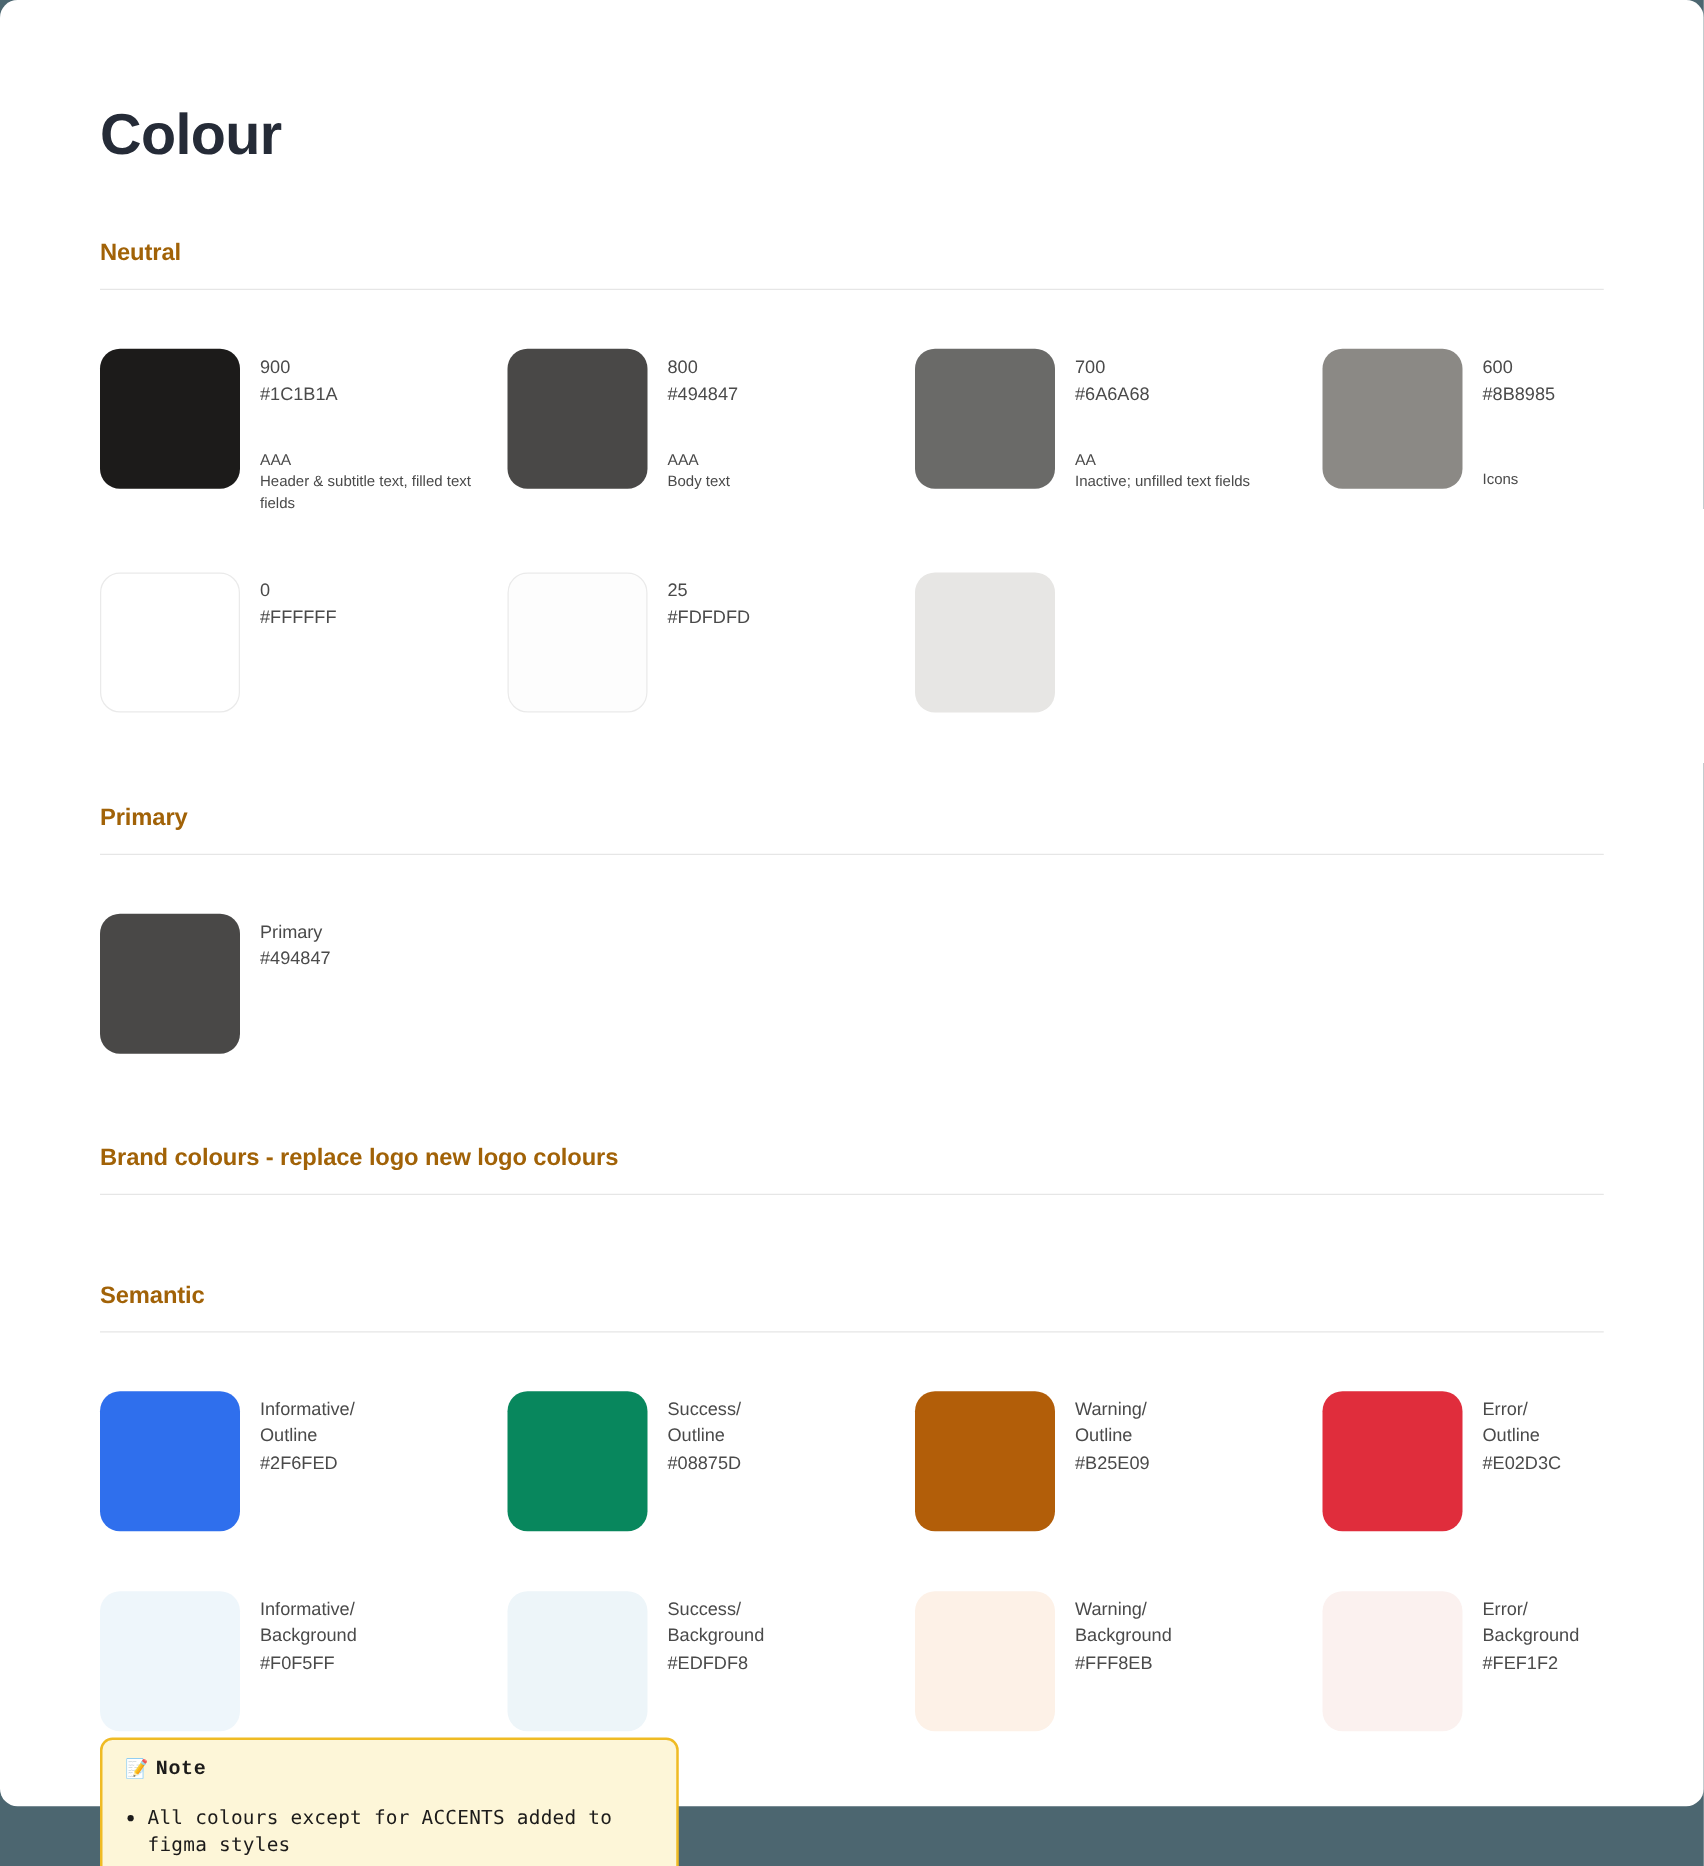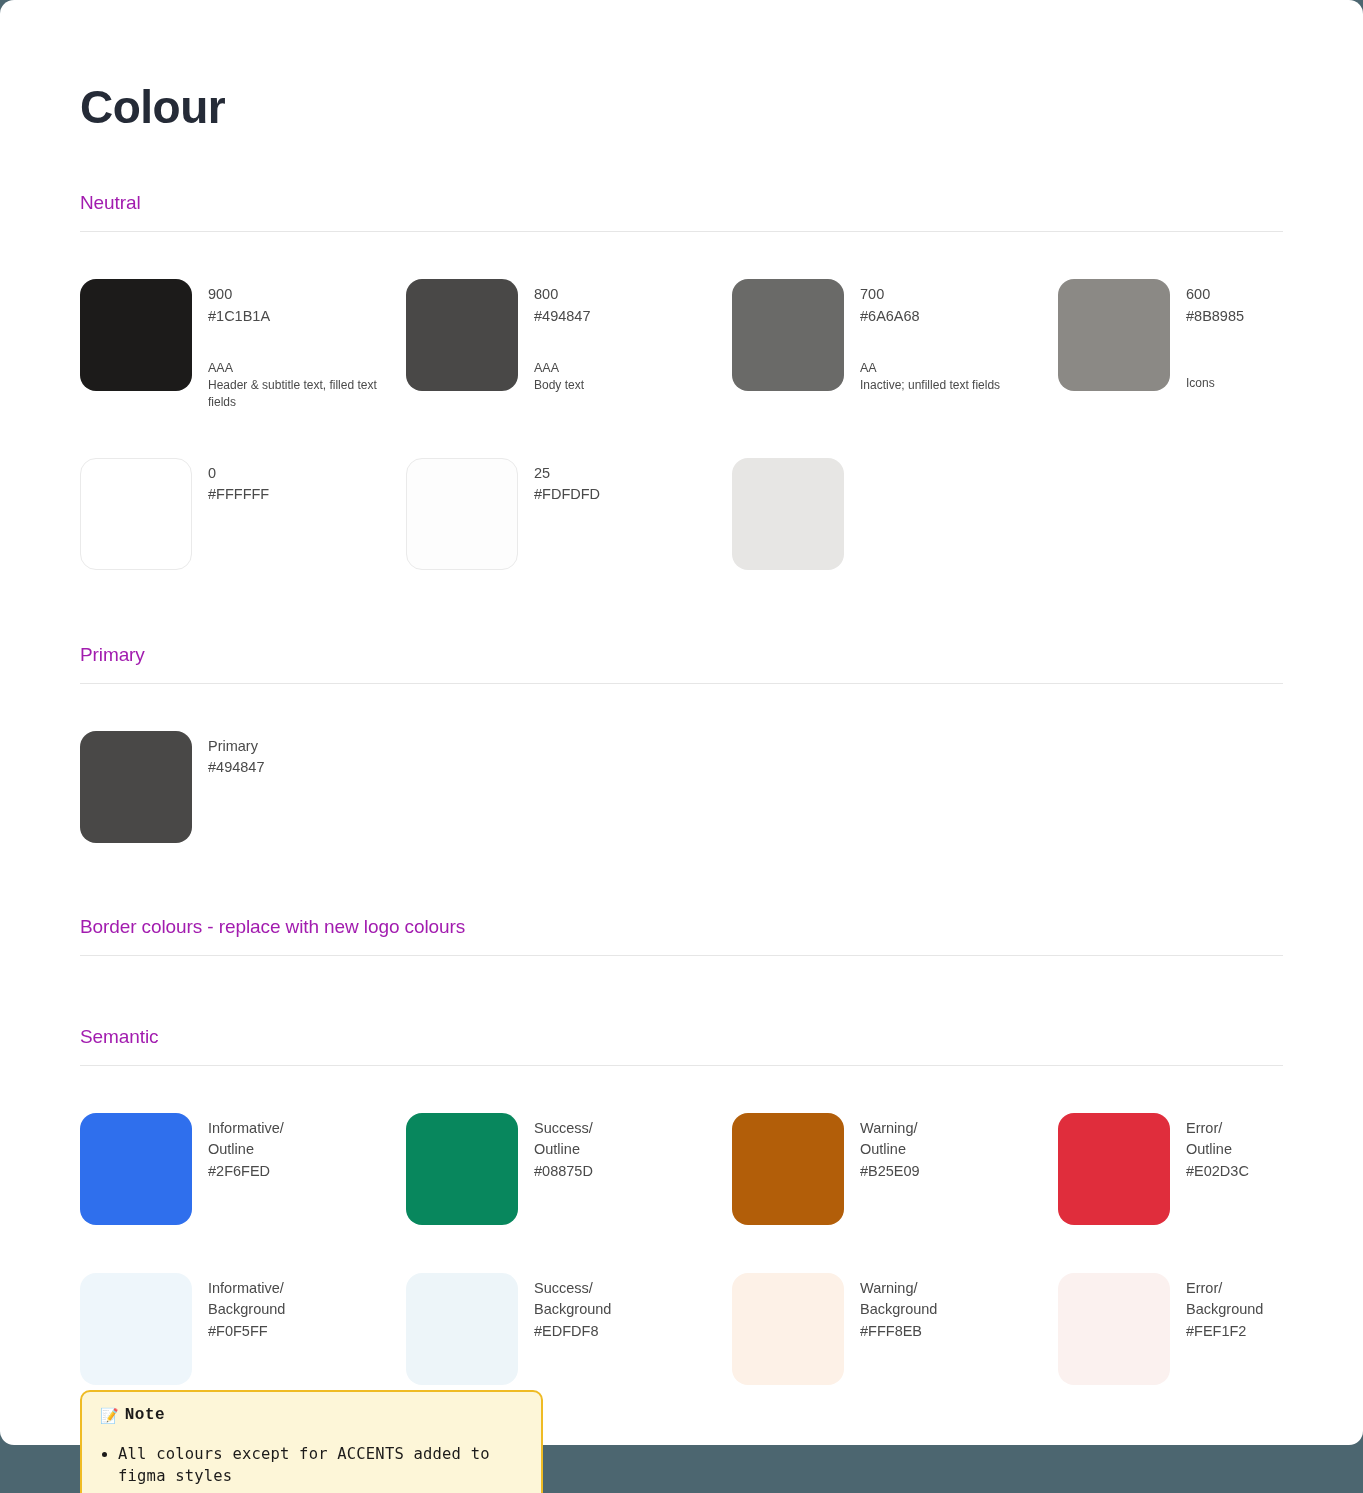--- a/index.html
+++ b/index.html
@@ -40,22 +40,22 @@
     font-weight: 700;
     letter-spacing: -0.5px;
     color: #252B37;
     margin-top: 80px;
     line-height: 1.2;
   }
 
   
   .section-heading {
     font-size: 19px;
-    font-weight: 400;
-    color: #a21caf;
+    font-weight: 700;
+    color: #a16207;
     letter-spacing: -0.1px;
   }
   .section-rule {
     height: 1px;
     background: #E6E6E6;
     width: 1203px;
     margin-top: 17px;
   }
 
   
@@ -241,21 +241,21 @@
       <div class="swatch-cell">
         <div class="swatch-chip" style="background:#494847"></div>
         <div class="swatch-meta">
           <div class="swatch-name">Primary</div>
           <div class="swatch-hex">#494847</div>
         </div>
       </div>
     </div>
 
     <div style="height:73px"></div>
-    <h2 class="section-heading">Border colours - replace with new logo colours</h2>
+    <h2 class="section-heading">Brand colours - replace logo new logo colours</h2>
     <div class="section-rule"></div>
 
     <div style="height:70px"></div>
     <h2 class="section-heading">Semantic</h2>
     <div class="section-rule"></div>
 
     <div style="height:47px"></div>
     <div class="swatch-row">
 
       <div class="swatch-cell">

